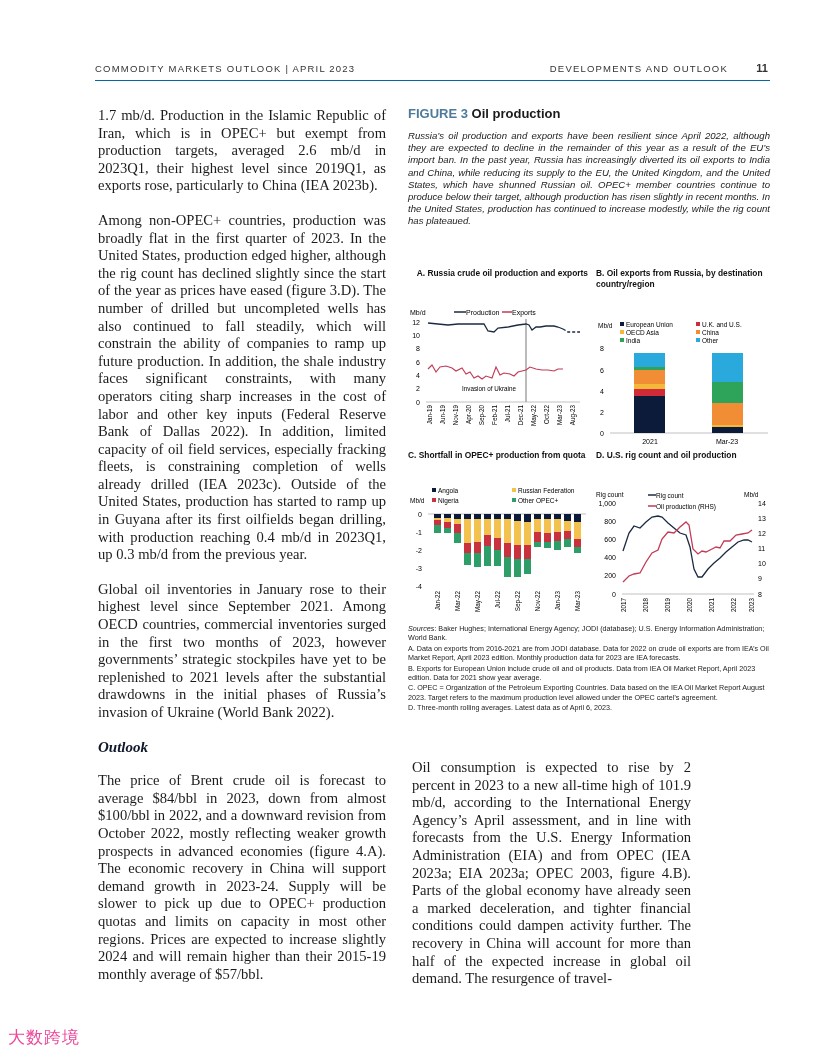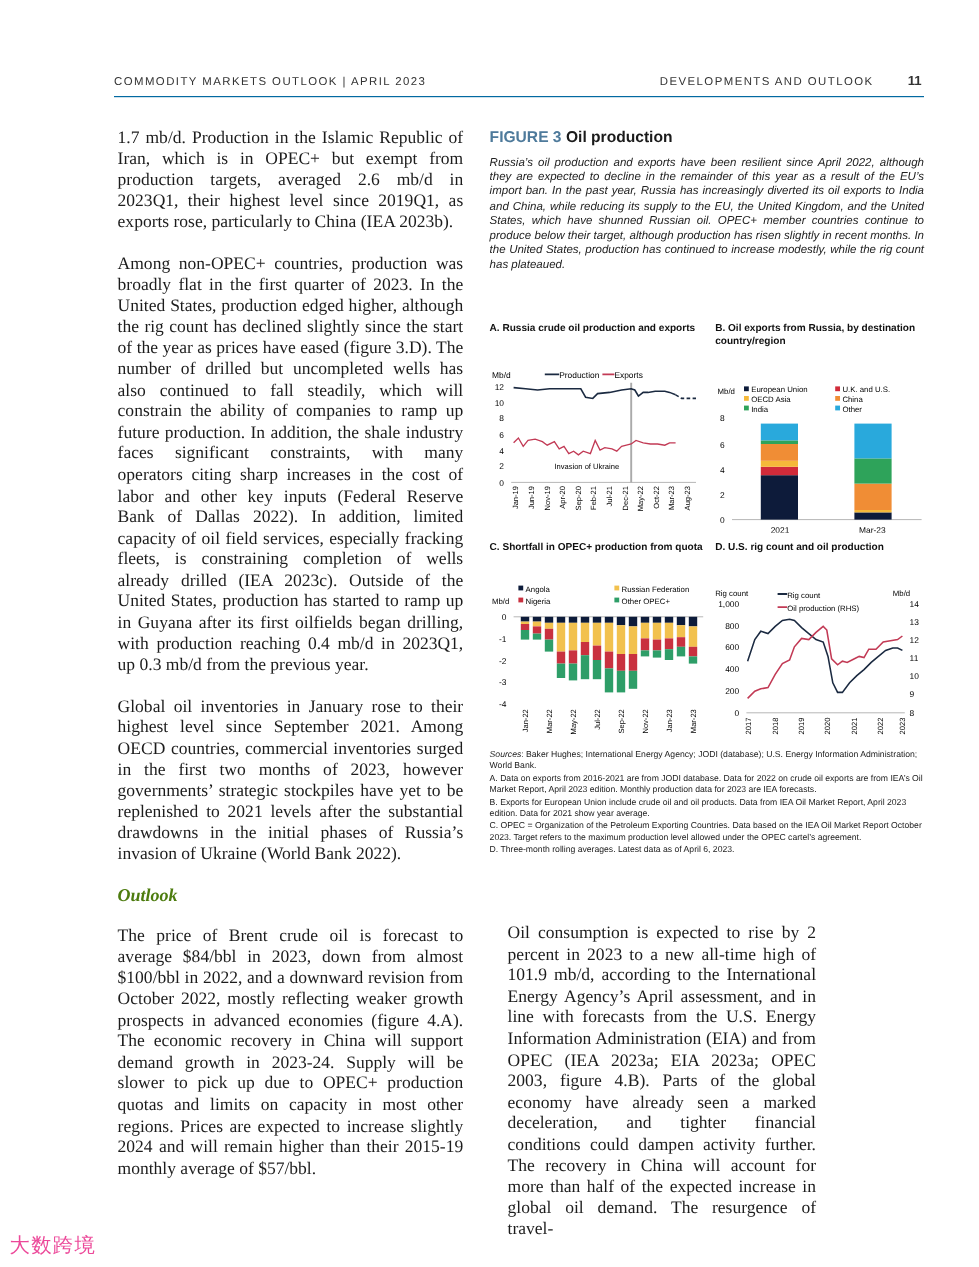--- a/index.html
+++ b/index.html
@@ -6,25 +6,25 @@
   body { width:816px; height:1056px; position:relative; overflow:hidden; color:#1a1a1a; }
   .header { position:absolute; left:95px; top:62px; width:675px; height:18px; border-bottom:1px solid #0369a1;
             font-family:"Liberation Sans", sans-serif; font-size:9.5px; letter-spacing:1.2px; color:#333; }
   .header .left { position:absolute; left:0; top:1px; }
   .header .right { position:absolute; right:42px; top:1px; }
   .header .pnum { position:absolute; right:2px; top:0px; font-weight:bold; font-size:11px; letter-spacing:0; }
 
   .col-left { position:absolute; left:98px; top:107px; width:288px;
               font-family:"Liberation Serif", serif; font-size:14.6px; line-height:17.6px; text-align:justify; color:#1c1c1c; }
   .col-left p { margin:0 0 17px 0; }
-  .outlook-h { font-family:"Liberation Serif", serif; font-style:italic; font-weight:bold; color:#4d7c0f; font-size:15px; margin:4px 0 16px 0; }
+  .outlook-h { font-family:"Liberation Serif", serif; font-style:italic; font-weight:bold; color:#0f172a; font-size:15px; margin:4px 0 16px 0; }
 
   .col-right-text { position:absolute; left:408px; top:755px; width:287px;
               font-family:"Liberation Serif", serif; font-size:14.6px; line-height:17.6px; text-align:justify; color:#1c1c1c; }
-  .col-right-text p { margin:15px; }
+  .col-right-text p { margin:4px; }
 
   .figure { position:absolute; left:408px; top:106px; width:362px; font-family:"Liberation Sans", sans-serif; }
   .fig-title { font-size:13px; font-weight:bold; margin:0 0 9px 0; }
   .fig-title .num { color:#4e7a9b; }
   .fig-desc { font-size:9.6px; font-style:italic; line-height:12.2px; text-align:justify; color:#222; margin:0; }
 
   .panel { position:absolute; font-family:"Liberation Sans", sans-serif; }
   .panel-title { font-size:8.4px; font-weight:bold; line-height:10.5px; color:#111; }
   .panel svg { display:block; }
   .notes { position:absolute; left:408px; top:624px; width:362px; font-family:"Liberation Sans", sans-serif; font-size:7.2px; line-height:9.4px; color:#222; }
@@ -49,21 +49,21 @@
 </div>
 
 <div class="figure">
   <div class="fig-title">
     <span class="num">FIGURE 3</span>
     <span>Oil production</span>
   </div>
   <p class="fig-desc">Russia’s oil production and exports have been resilient since April 2022, although they are expected to decline in the remainder of this year as a result of the EU’s import ban. In the past year, Russia has increasingly diverted its oil exports to India and China, while reducing its supply to the EU, the United Kingdom, and the United States, which have shunned Russian oil. OPEC+ member countries continue to produce below their target, although production has risen slightly in recent months. In the United States, production has continued to increase modestly, while the rig count has plateaued.</p>
 </div>
 
-<div class="panel" style="left:408px; top:268px; width:180px;">
+<div class="panel" style="left:408px; top:268px; width:180px;text-align:right;">
   <div class="panel-title">A. Russia crude oil production and exports</div>
   <svg width="180" height="155" viewBox="0 0 180 155" font-family="Liberation Sans, sans-serif" font-size="7">
     <text x="2" y="36">Mb/d</text>
     <line x1="46" y1="33" x2="58" y2="33" stroke="#1b2a41" stroke-width="1.5"></line>
     <text x="58" y="36">Production</text>
     <line x1="94" y1="33" x2="104" y2="33" stroke="#c23a55" stroke-width="1.5"></line>
     <text x="104" y="36">Exports</text>
     <g text-anchor="end">
       <text x="12" y="46">12</text>
         <text x="12" y="59">10</text>
@@ -280,21 +280,21 @@
       <text transform="translate(140,137) rotate(-90)">2022</text>
       <text transform="translate(158,137) rotate(-90)">2023</text>
     </g>
   </svg>
 </div>
 
 <div class="notes">
   <p><i>Sources</i><span>: Baker Hughes; International Energy Agency; JODI (database); U.S. Energy Information Administration; World Bank.</span></p>
   <p>A. Data on exports from 2016-2021 are from JODI database. Data for 2022 on crude oil exports are from IEA’s Oil Market Report, April 2023 edition. Monthly production data for 2023 are IEA forecasts.</p>
   <p>B. Exports for European Union include crude oil and oil products. Data from IEA Oil Market Report, April 2023 edition. Data for 2021 show year average.</p>
-  <p>C. OPEC = Organization of the Petroleum Exporting Countries. Data based on the IEA Oil Market Report October 2023. Target refers to the maximum production level allowed under the OPEC cartel’s agreement.</p>
+  <p>C. OPEC = Organization of the Petroleum Exporting Countries. Data based on the IEA Oil Market Report August 2023. Target refers to the maximum production level allowed under the OPEC cartel’s agreement.</p>
   <p>D. Three-month rolling averages. Latest data as of April 6, 2023.</p>
 </div>
 
 <div class="col-right-text">
   <p>Oil consumption is expected to rise by 2 percent in 2023 to a new all-time high of 101.9 mb/d, according to the International Energy Agency’s April assessment, and in line with forecasts from the U.S. Energy Information Administration (EIA) and from OPEC (IEA 2023a; EIA 2023a; OPEC 2003, figure 4.B). Parts of the global economy have already seen a marked deceleration, and tighter financial conditions could dampen activity further. The recovery in China will account for more than half of the expected increase in global oil demand. The resurgence of travel-</p>
 </div>
 
 <div class="watermark">大数跨境</div>
 
 </body></html>

